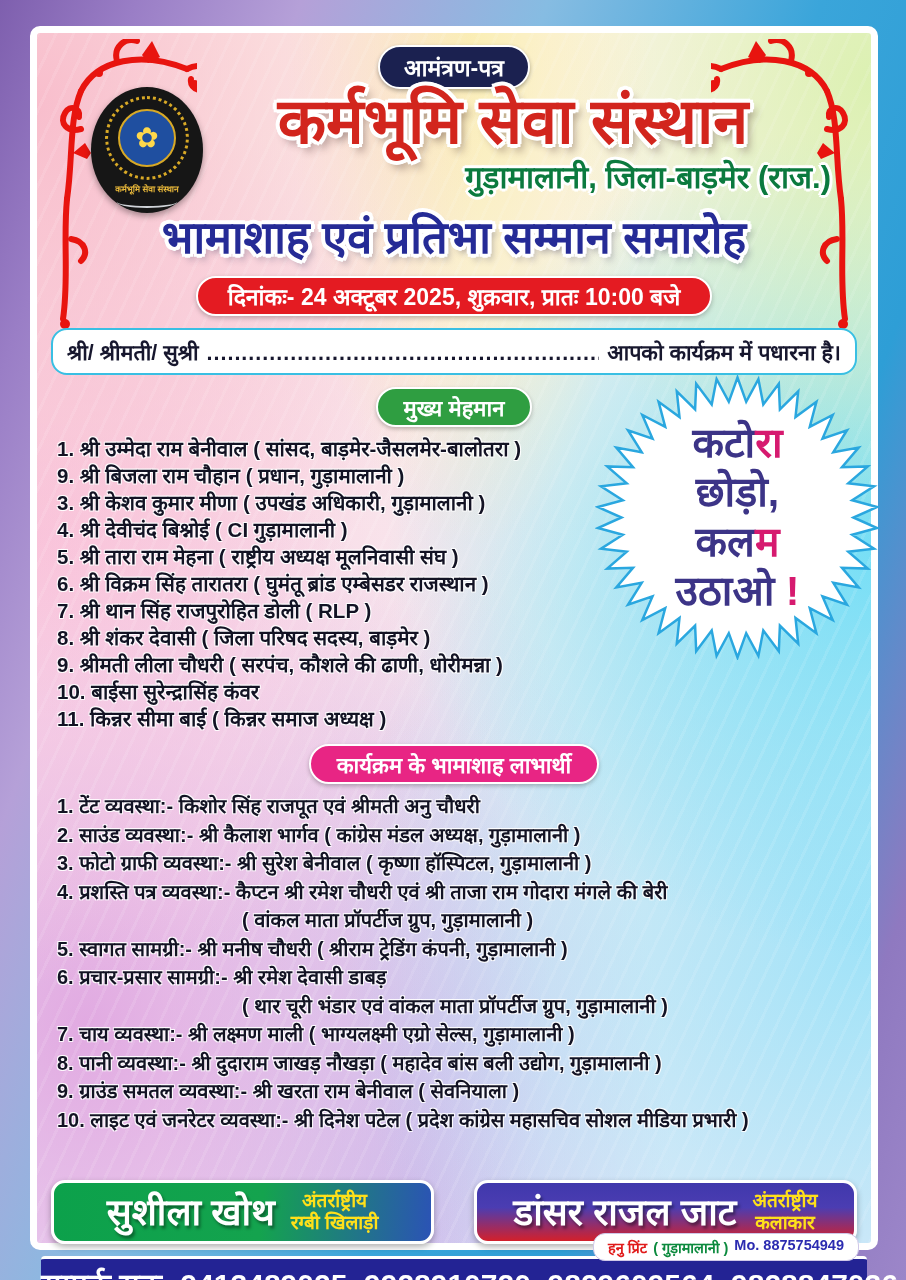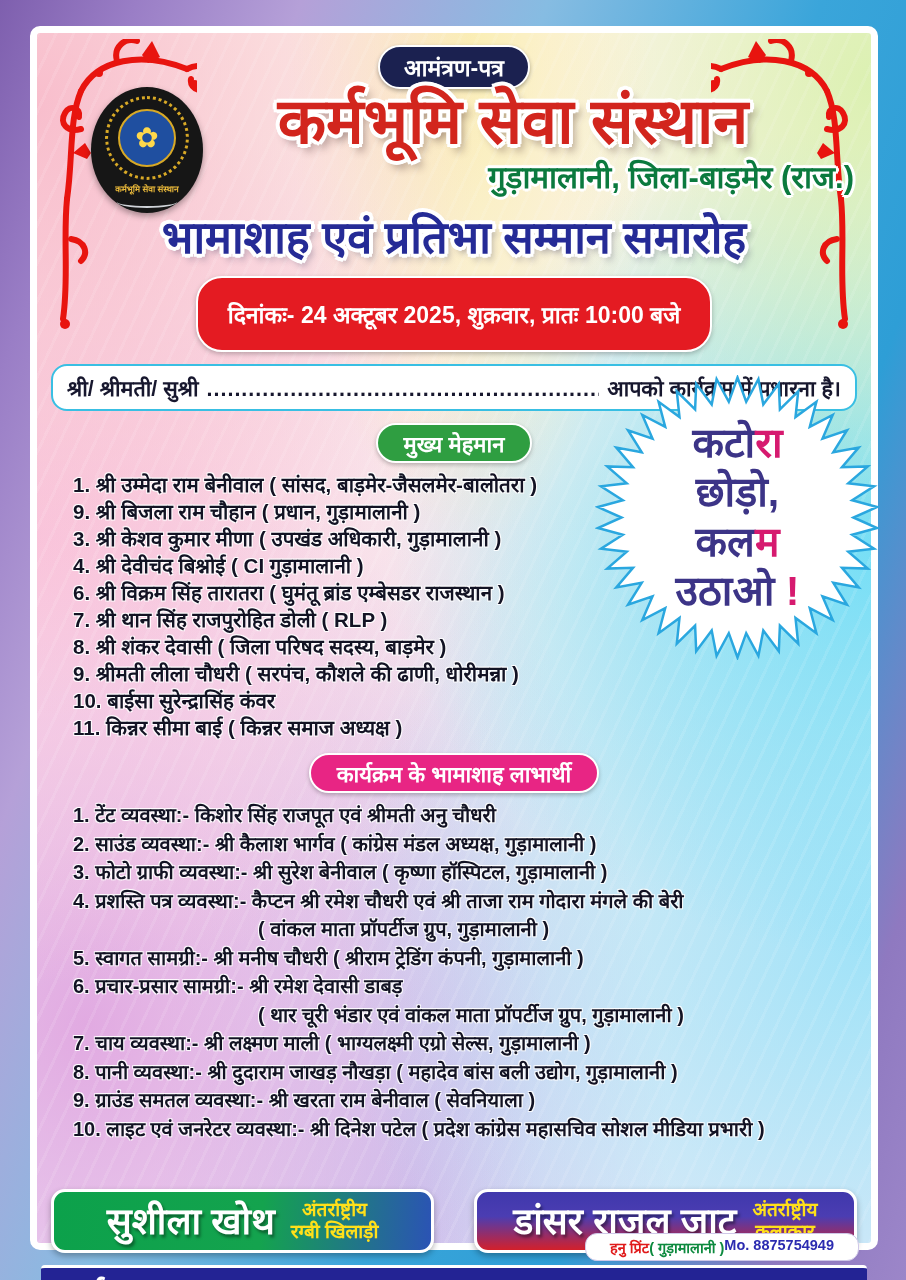--- a/index.html
+++ b/index.html
@@ -32,30 +32,30 @@
   .logo{position:absolute;left:54px;top:42px;width:112px;height:126px;background:#161616;border-radius:50%;
     box-shadow:0 3px 6px rgba(0,0,0,.35);text-align:center;z-index:3;}
   .emblem{width:84px;height:84px;margin:9px auto 0;border-radius:50%;border:3px dotted #d8a926;
     display:flex;align-items:center;justify-content:center;background:#161616;box-sizing:border-box;}
   .emblem-inner{width:54px;height:54px;border-radius:50%;background:#1f4fa0;border:2px solid #d8a926;
     display:flex;align-items:center;justify-content:center;color:#ffd84a;font-size:28px;line-height:1;}
   .logo-caption{color:#e9b83a;font-size:8.5px;font-weight:700;margin-top:3px;white-space:nowrap;}
   .logo-arc{width:60px;height:10px;margin:2px auto 0;border-bottom:2px solid #cfd3d8;border-radius:50%;}
   .org-name{margin-top:0px;padding-left:118px;text-align:center;font-size:63px;line-height:1.02;font-weight:800;color:#d2251d;
     text-shadow:-3px -3px 0 #fff,3px -3px 0 #fff,-3px 3px 0 #fff,3px 3px 0 #fff,-4px 0 0 #fff,4px 0 0 #fff,0 -4px 0 #fff,0 4px 0 #fff,5px 7px 8px rgba(70,40,40,.45);}
-  .org-location{margin-top:2px;padding-right:17px;text-align:right;font-size:31px;font-weight:800;color:#0b7a3e;}
+  .org-location{margin-top:2px;padding-right:40px;text-align:right;font-size:31px;font-weight:800;color:#0b7a3e;}
   .event-title{margin-top:8px;text-align:center;font-size:45px;font-weight:800;color:#252b96;
     text-shadow:-3px -3px 0 #fff,3px -3px 0 #fff,-3px 3px 0 #fff,3px 3px 0 #fff,-4px 0 0 #fff,4px 0 0 #fff,0 -4px 0 #fff,0 4px 0 #fff,4px 6px 7px rgba(40,40,80,.4);}
   .date-pill{width:fit-content;margin:10px auto 0;background:#e41b22;color:#fff;font-weight:800;font-size:23px;
-    padding:20px 30px;border-radius:26px;border:2px solid #fff;box-shadow:0 2px 5px rgba(0,0,0,.25);}
+    padding:2px 30px;border-radius:26px;border:2px solid #fff;box-shadow:0 2px 5px rgba(0,0,0,.25);}
   .invite-bar{margin:12px 14px 0;background:#fff;border:2px solid #39bfe3;border-radius:16px;padding:7px 14px;
     display:flex;align-items:baseline;gap:8px;font-size:21.5px;font-weight:700;color:#17172e;}
   .invite-dots{flex:1;overflow:hidden;white-space:nowrap;letter-spacing:1px;}
   
-  .section{position:relative;margin-top:12px;padding:0 36px;}
+  .section{position:relative;margin-top:12px;padding:0 20px;}
   .pill{width:fit-content;margin:0 auto 8px;color:#fff;font-weight:800;font-size:22px;padding:3px 26px;border-radius:20px;
     border:2px solid #fff;box-shadow:0 2px 4px rgba(0,0,0,.25);}
   .pill.green{background:#2f9e41;}
   .pill.pink{background:#e82584;}
   .g-line{font-size:20.5px;font-weight:700;color:#131324;line-height:27px;white-space:nowrap;}
   .s-line{font-size:20px;font-weight:700;color:#131324;line-height:28.5px;white-space:nowrap;}
   .s-line.cont{padding-left:185px;}
   
   .starburst{position:absolute;left:558px;top:330px;width:285px;height:285px;z-index:2;}
   .starburst svg{position:absolute;inset:0;}
@@ -68,21 +68,21 @@
   .banner{flex:1;height:58px;border-radius:14px;border:3px solid #fff;display:flex;align-items:center;justify-content:center;
     gap:16px;box-shadow:0 3px 6px rgba(0,0,0,.3);margin-top:32px;}
   .banner.left-b{background:linear-gradient(95deg,#0ca14b 0%,#14a34e 55%,#2b53b5 100%);}
   .banner.right-b{background:linear-gradient(180deg,#4038ac 0%,#4b3db2 42%,#d3202b 100%);}
   .celeb-name{color:#fff;font-size:37px;font-weight:800;line-height:1;text-shadow:2px 3px 3px rgba(0,0,0,.4);white-space:nowrap;}
   .celeb-tag{color:#ffe01a;font-size:19px;font-weight:800;line-height:1.15;text-align:center;white-space:nowrap;}
   
   .contact-bar{margin:12px 4px 0;background:#232394;border-top:3px solid #fff;border-bottom:3px solid #fff;border-radius:4px;
     color:#fff;text-align:center;font-size:30px;font-weight:800;padding:4px 0;white-space:nowrap;}
   .print-credit{position:absolute;right:12px;bottom:-18px;background:#fff;border:1px solid #cfc8e8;border-radius:12px;
-    padding:3px 24px;font-size:14.5px;font-weight:800;display:flex;z-index:5;white-space:nowrap;margin-top:24px;}
+    padding:3px 14px;font-size:14.5px;font-weight:800;display:flex;gap:6px;z-index:5;white-space:nowrap;margin-top:24px;}
   .pc-name{color:#e01a1a;} .pc-place{color:#0c8a3e;} .pc-mobile{color:#2b2bb0;}
 </style>
 </head>
 <body>
 
 <div class="frame">
   <div class="poster">
 
     <svg class="corner left" viewBox="0 0 150 300">
       <g fill="none" stroke="#e8140f" stroke-width="6" stroke-linecap="round">
@@ -143,20 +143,21 @@
         <span class="invite-dots">........................................................................................................................</span>
         <span>आपको कार्यक्रम में पधारना है।</span>
       </div>
 
       <div class="section">
         <div class="pill green">मुख्य मेहमान</div>
         <div class="g-line ws-soft">1. श्री उम्मेदा राम बेनीवाल ( सांसद, बाड़मेर-जैसलमेर-बालोतरा )</div>
         <div class="g-line ws-soft">9. श्री बिजला राम चौहान ( प्रधान, गुड़ामालानी )</div>
         <div class="g-line ws-soft">3. श्री केशव कुमार मीणा ( उपखंड अधिकारी, गुड़ामालानी )</div>
         <div class="g-line ws-soft">4. श्री देवीचंद बिश्नोई ( CI गुड़ामालानी )</div>
+        <div class="g-line ws-soft">5. श्री तारा राम मेहना ( राष्ट्रीय अध्यक्ष मूलनिवासी संघ )</div>
         <div class="g-line ws-soft">6. श्री विक्रम सिंह तारातरा ( घुमंतू ब्रांड एम्बेसडर राजस्थान )</div>
         <div class="g-line ws-soft">7. श्री थान सिंह राजपुरोहित डोली ( RLP )</div>
         <div class="g-line ws-soft">8. श्री शंकर देवासी ( जिला परिषद सदस्य, बाड़मेर )</div>
         <div class="g-line ws-soft">9. श्रीमती लीला चौधरी ( सरपंच, कौशले की ढाणी, धोरीमन्ना )</div>
         <div class="g-line ws-soft">10. बाईसा सुरेन्द्रासिंह कंवर</div>
         <div class="g-line ws-soft">11. किन्नर सीमा बाई ( किन्नर समाज अध्यक्ष )</div>
       </div>
 
       <div class="starburst">
         <svg viewBox="0 0 285 285">

